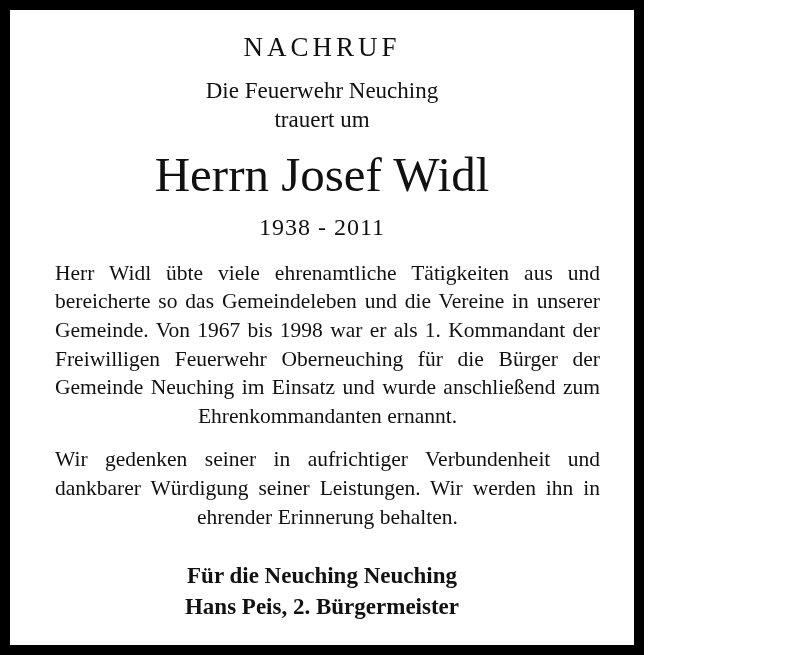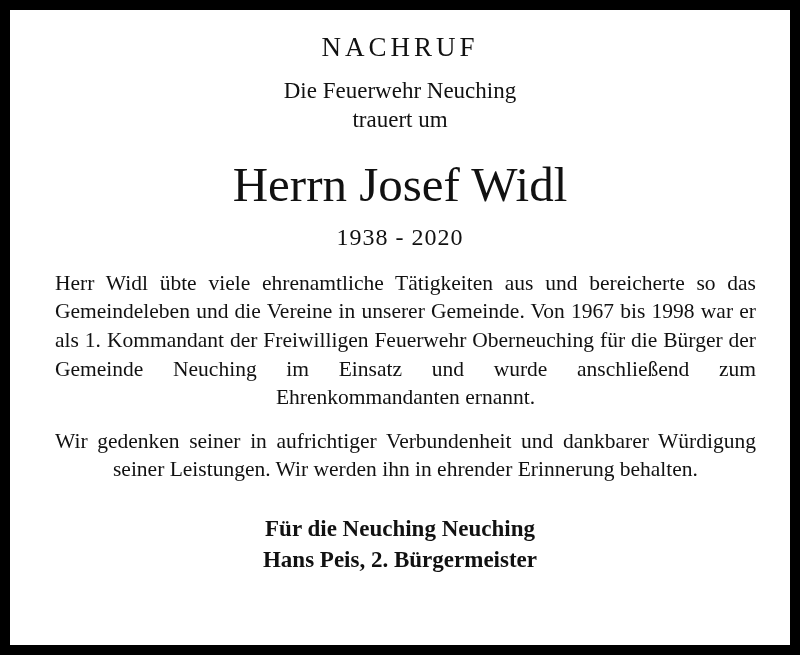--- a/index.html
+++ b/index.html
@@ -8,21 +8,21 @@
     background: #ffffff;
   }
   body {
     width: 800px;
     height: 655px;
     font-family: "Liberation Serif", serif;
     color: #111111;
   }
   .obituary {
     box-sizing: border-box;
-    width: 800px;
+    width: 644px;
     height: 655px;
     border: 10px solid #000000;
     background: #ffffff;
     padding: 22px 34px 10px 34px;
     display: flex;
     flex-direction: column;
     align-items: center;
   }
   .heading {
     font-size: 27px;
@@ -33,21 +33,21 @@
   }
   .line-community {
     font-size: 23px;
     text-align: center;
     line-height: 1.25;
   }
   .line-mourns {
     font-size: 23px;
     text-align: center;
     line-height: 1.25;
-    margin-bottom: 16px;
+    margin-bottom: 6px;
   }
   .name {
     font-size: 49px;
     text-align: center;
     line-height: 1.15;
     margin: 6px 0 11px 0;
     font-weight: normal;
   }
   .dates {
     font-size: 24px;
@@ -81,21 +81,21 @@
 <body>
 
 <div class="obituary">
 
   <div class="heading">NACHRUF</div>
 
   <div class="line-community">Die Feuerwehr Neuching</div>
   <div class="line-mourns">trauert um</div>
 
   <div class="name">Herrn Josef Widl</div>
-  <div class="dates">1938 - 2020</div>
+  <div class="dates">1938 - 2011</div>
 
   <p class="para justified">Herr Widl übte viele ehrenamtliche Tätigkeiten aus und bereicherte so das Gemeindeleben und die Vereine in unserer Gemeinde. Von 1967 bis 1998 war er als 1. Kommandant der Freiwilligen Feuerwehr Oberneuching für die Bürger der Gemeinde Neuching im Einsatz und wurde anschließend zum Ehrenkommandanten ernannt.</p>
   <p class="para justified">Wir gedenken seiner in aufrichtiger Verbundenheit und dankbarer Würdigung seiner Leistungen. Wir werden ihn in ehrender Erinnerung behalten.</p>
 
   <div class="signature">
     <div>Für die Neuching Neuching</div>
     <div>Hans Peis, 2. Bürgermeister</div>
   </div>
 
   <div class="spacer"></div>

